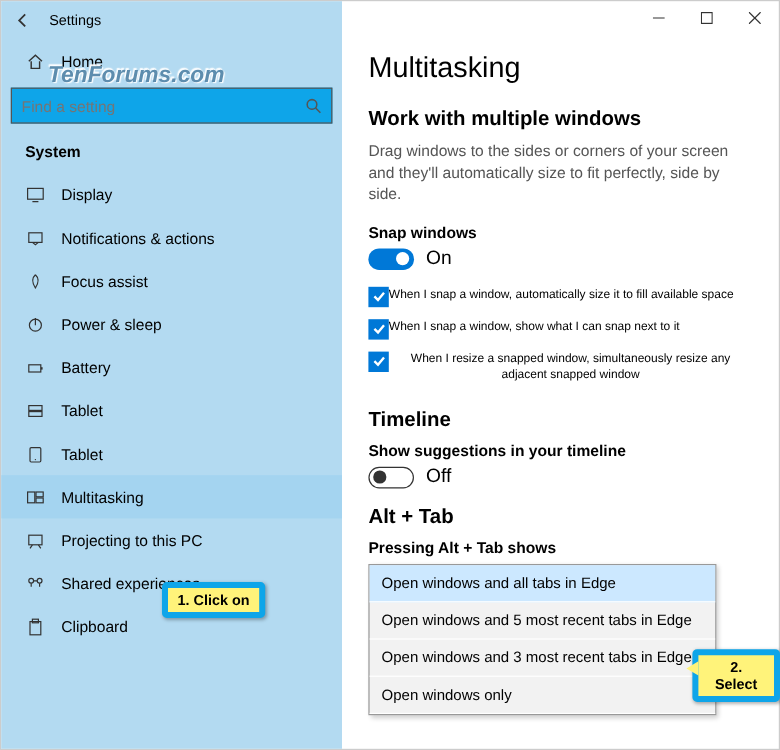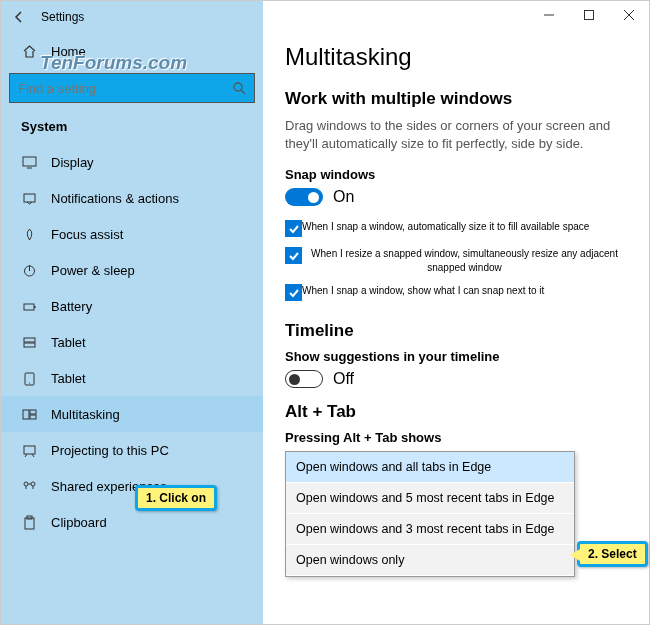--- a/index.html
+++ b/index.html
@@ -1,18 +1,18 @@
 <!DOCTYPE html>
 <html><head>
 <meta charset="utf-8">
 <style>
 * { margin: 0; padding: 0; box-sizing: border-box; font-family: "Segoe UI", sans-serif; }
 body { width: 650px; height: 625px; overflow: hidden; background: #fff; position: relative; }
 .window { display: flex; height: 100%; border: 1px solid #ccc; }
-.sidebar { width: 262px; background: #b3daf1; display: flex; flex-direction: column; font-size: 13px; }
+.sidebar { width: 284px; background: #b3daf1; display: flex; flex-direction: column; font-size: 13px; }
 .titlebar-left { display: flex; align-items: center; padding: 8px 10px; gap: 14px; }
 .back-icon, .gear-icon { width: 16px; height: 16px; display: inline-flex; align-items: center; justify-content: center; }
 .title { font-size: 12px; }
 .watermark { position: absolute; top: 52px; left: 40px; font-size: 19px; font-weight: bold; color: #5d8dae; text-shadow: 1px 1px 1px #fff, -1px -1px 1px #fff; z-index: 5; pointer-events: none; font-style: italic; }
 .home-row { display: flex; align-items: center; padding: 10px 20px; gap: 14px; }
 .search-box { margin: 4px 8px 10px; border: 1px solid #555; background: #0ea5e9; height: 30px; display: flex; align-items: center; padding: 0 8px; justify-content: space-between; }
 .search-box input { background: transparent; border: none; font-size: 13px; width: 200px; outline: none; }
 .section-label { padding: 6px 20px 10px; font-weight: 600; font-size: 13px; }
 .nav { overflow-y: auto; }
 .nav-item { display: flex; align-items: center; padding: 10px 20px; gap: 14px; cursor: pointer; position: relative; }
@@ -31,21 +31,21 @@
 .toggle.off { background: #fff; border: 1px solid #333; }
 .toggle .knob { width: 11px; height: 11px; border-radius: 50%; position: absolute; top: 3.5px; }
 .toggle.on .knob { right: 4px; background: #fff; }
 .toggle.off .knob { left: 3px; background: #333; top: 2.5px; }
 .check-row { display: flex; align-items: flex-start; margin-bottom: 10px; font-size: 10px; line-height: 1.35; text-align: center; }
 .checkbox { width: 17px; height: 17px; background: #0078d7; display: flex; align-items: center; justify-content: center; flex-shrink: 0; }
 .checkbox svg { stroke: #fff; }
 .dropdown-open { margin-top: 4px; border: 1px solid #999; background: #f2f2f2; width: 290px; box-shadow: 2px 2px 4px rgba(0,0,0,0.2); font-size: 12.5px; }
 .dropdown-option { padding: 8px 10px; border-bottom: 1px solid #fff; cursor: pointer; }
 .dropdown-option.active { background: #cce8ff; }
-.callout { position: absolute; background: #fff37a; border: 3px solid #0ea5e9; border-radius: 4px; padding: 3px 8px; font-size: 12px; font-weight: 600; box-shadow: 1px 1px 3px rgba(0,0,0,0.3); z-index: 10; text-align: center; }
+.callout { position: absolute; background: #fff37a; border: 5px solid #0ea5e9; border-radius: 4px; padding: 3px 8px; font-size: 12px; font-weight: 600; box-shadow: 1px 1px 3px rgba(0,0,0,0.3); z-index: 10; text-align: center; }
 .callout-1 { top: 485px; left: 135px; }
 .callout-2 { top: 541px; left: 577px; }
 .callout-2::before { content: ""; position: absolute; left: -16px; top: 5px; border: 6px solid transparent; border-right: 10px solid #fff37a; }
 svg { display: block; }
 </style>
 </head>
 <body>
 
 <div class="window">
   <div class="sidebar">
@@ -218,29 +218,29 @@
             </svg>
           </div>
           <span>When I snap a window, automatically size it to fill available space</span>
         </div>
         <div class="check-row">
           <div class="checkbox">
             <svg width="12" height="12" viewBox="0 0 12 12">
               <path d="M2 6 L5 9 L10 3" stroke-width="2" fill="none"></path>
             </svg>
           </div>
-          <span>When I resize a snapped window, simultaneously resize any adjacent snapped window</span>
+          <span>When I snap a window, show what I can snap next to it</span>
         </div>
         <div class="check-row">
           <div class="checkbox">
             <svg width="12" height="12" viewBox="0 0 12 12">
               <path d="M2 6 L5 9 L10 3" stroke-width="2" fill="none"></path>
             </svg>
           </div>
-          <span>When I snap a window, show what I can snap next to it</span>
+          <span>When I resize a snapped window, simultaneously resize any adjacent snapped window</span>
         </div>
       </div>
 
     <h2 class="section-title" style="margin-top:20px">Timeline</h2>
     <div class="subtitle">Show suggestions in your timeline</div>
     <div class="toggle-row">
       <div class="toggle off">
           <div class="knob"></div>
         </div>
       <span>Off</span>

